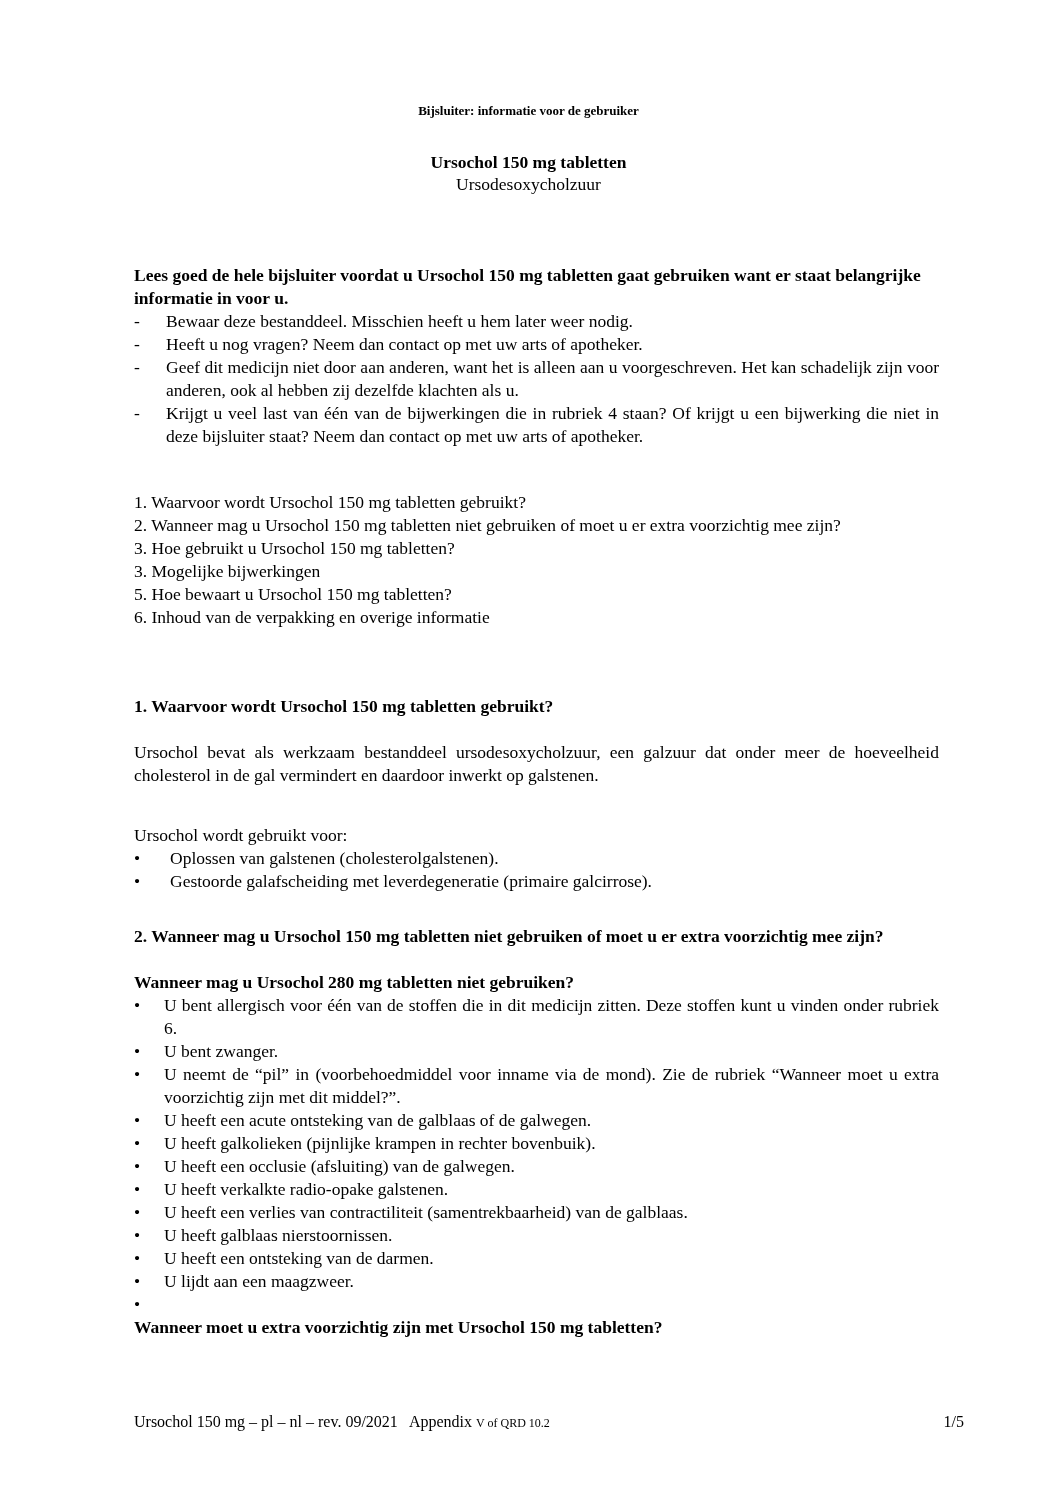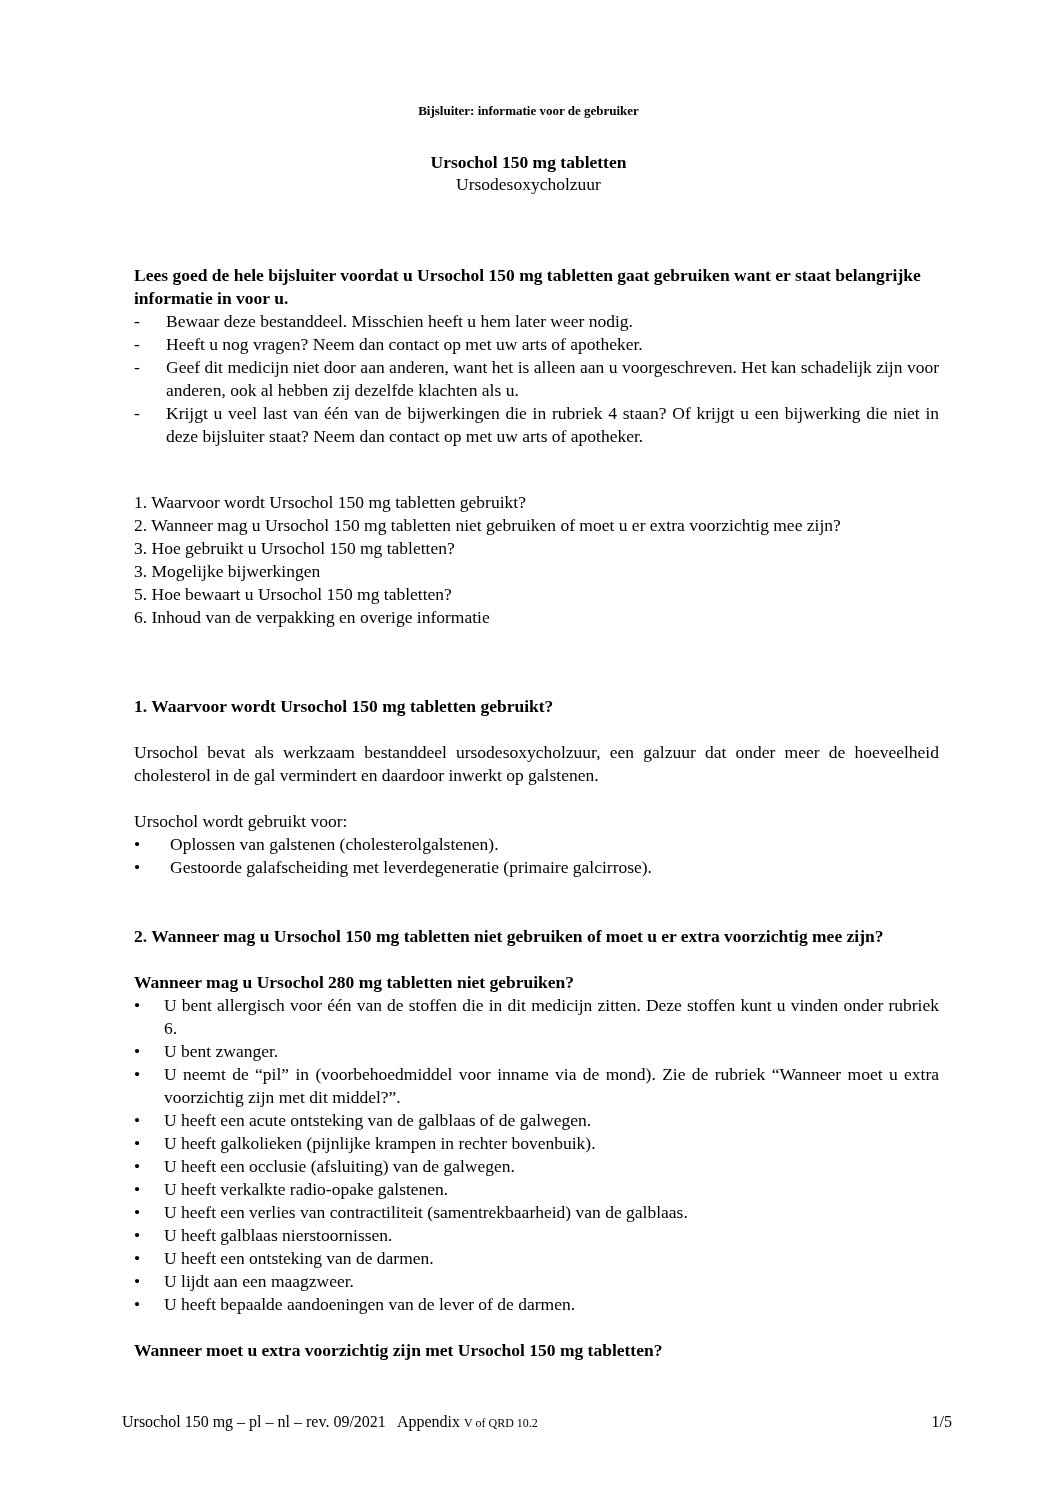--- a/index.html
+++ b/index.html
@@ -13,21 +13,21 @@
   .line { line-height: 23px; }
   .title { position: absolute; top: 103px; left: 0; width: 805px; font-size: 13px; }
   .prod { position: absolute; top: 152px; left: 0; width: 805px; }
   .subst { position: absolute; top: 174px; left: 0; width: 805px; }
   .blk { position: absolute; left: 8px; width: 805px; }
   .dash-item, .bul-item { position: relative; padding-left: 32px; text-align: justify; line-height: 23px; }
   .dash-item .mk, .bul-item .mk { position: absolute; left: 0; top: 0; }
   .bul-item { padding-left: 30px; }
   .just { text-align: justify; line-height: 23px; }
   .hang { padding-left: 20px; text-indent: -20px; line-height: 23px; }
-  .footer { position: absolute; top: 1413px; left: 122px; width: 830px; font-size: 16px; }
+  .footer { position: absolute; top: 1413px; left: 134px; width: 830px; font-size: 16px; }
   .footer .small { font-size: 12px; }
   .footer .pg { position: absolute; right: 0; top: 0; }
 </style>
 </head>
 <body>
 
 <div class="page">
 
   <div class="title center b">Bijsluiter: informatie voor de gebruiker</div>
   <div class="prod center b">Ursochol 150 mg tabletten</div>
@@ -46,40 +46,40 @@
     <div class="line">2. Wanneer mag u Ursochol 150 mg tabletten niet gebruiken of moet u er extra voorzichtig mee zijn?</div>
     <div class="line">3. Hoe gebruikt u Ursochol 150 mg tabletten?</div>
     <div class="line">3. Mogelijke bijwerkingen</div>
     <div class="line">5. Hoe bewaart u Ursochol 150 mg tabletten?</div>
     <div class="line">6. Inhoud van de verpakking en overige informatie</div>
   </div>
 
   <div class="blk" style="top:695px;">
     <div class="b line">1. Waarvoor wordt Ursochol 150 mg tabletten gebruikt?</div>
     <div class="just" style="margin-top:23px;">Ursochol bevat als werkzaam bestanddeel ursodesoxycholzuur, een galzuur dat onder meer de hoeveelheid cholesterol in de gal vermindert en daardoor inwerkt op galstenen.</div>
-    <div class="line" style="margin-top:23px;">Ursochol wordt gebruikt voor:</div>
+    <div class="line" style="margin-top:37px;">Ursochol wordt gebruikt voor:</div>
     <div class="bul-item" style="padding-left:36px;"><span class="mk">•</span><span>Oplossen van galstenen (cholesterolgalstenen).</span></div>
     <div class="bul-item" style="padding-left:36px;"><span class="mk">•</span><span>Gestoorde galafscheiding met leverdegeneratie (primaire galcirrose).</span></div>
   </div>
 
   <div class="blk" style="top:925px;">
     <div class="b hang">2. Wanneer mag u Ursochol 150 mg tabletten niet gebruiken of moet u er extra voorzichtig mee zijn?</div>
     <div class="b line" style="margin-top:23px;">Wanneer mag u Ursochol 280 mg tabletten niet gebruiken?</div>
     <div class="bul-item"><span class="mk">•</span><span>U bent allergisch voor één van de stoffen die in dit medicijn zitten. Deze stoffen kunt u vinden onder rubriek 6.</span></div>
     <div class="bul-item"><span class="mk">•</span><span>U bent zwanger.</span></div>
     <div class="bul-item"><span class="mk">•</span><span>U neemt de “pil” in (voorbehoedmiddel voor inname via de mond). Zie de rubriek “Wanneer moet u extra voorzichtig zijn met dit middel?”.</span></div>
     <div class="bul-item"><span class="mk">•</span><span>U heeft een acute ontsteking van de galblaas of de galwegen.</span></div>
     <div class="bul-item"><span class="mk">•</span><span>U heeft galkolieken (pijnlijke krampen in rechter bovenbuik).</span></div>
     <div class="bul-item"><span class="mk">•</span><span>U heeft een occlusie (afsluiting) van de galwegen.</span></div>
     <div class="bul-item"><span class="mk">•</span><span>U heeft verkalkte radio-opake galstenen.</span></div>
     <div class="bul-item"><span class="mk">•</span><span>U heeft een verlies van contractiliteit (samentrekbaarheid) van de galblaas.</span></div>
     <div class="bul-item"><span class="mk">•</span><span>U heeft galblaas nierstoornissen.</span></div>
     <div class="bul-item"><span class="mk">•</span><span>U heeft een ontsteking van de darmen.</span></div>
     <div class="bul-item"><span class="mk">•</span><span>U lijdt aan een maagzweer.</span></div>
-    <div class="bul-item"><span class="mk">•</span><span>U heeft bepaalde aandoeningen van de lever of de darmen.</span></div>
+    <div class="bul-item"><span class="mk">•</span></div>
     <div class="b line" style="margin-top:23px;">Wanneer moet u extra voorzichtig zijn met Ursochol 150 mg tabletten?</div>
   </div>
 </div>
 
 <div class="footer">
   <span style="white-space:pre;">Ursochol 150 mg – pl – nl – rev. 09/2021   Appendix </span><span class="small">V of QRD 10.2</span>
   <span class="pg">1/5</span>
 </div>
 
 </body></html>

